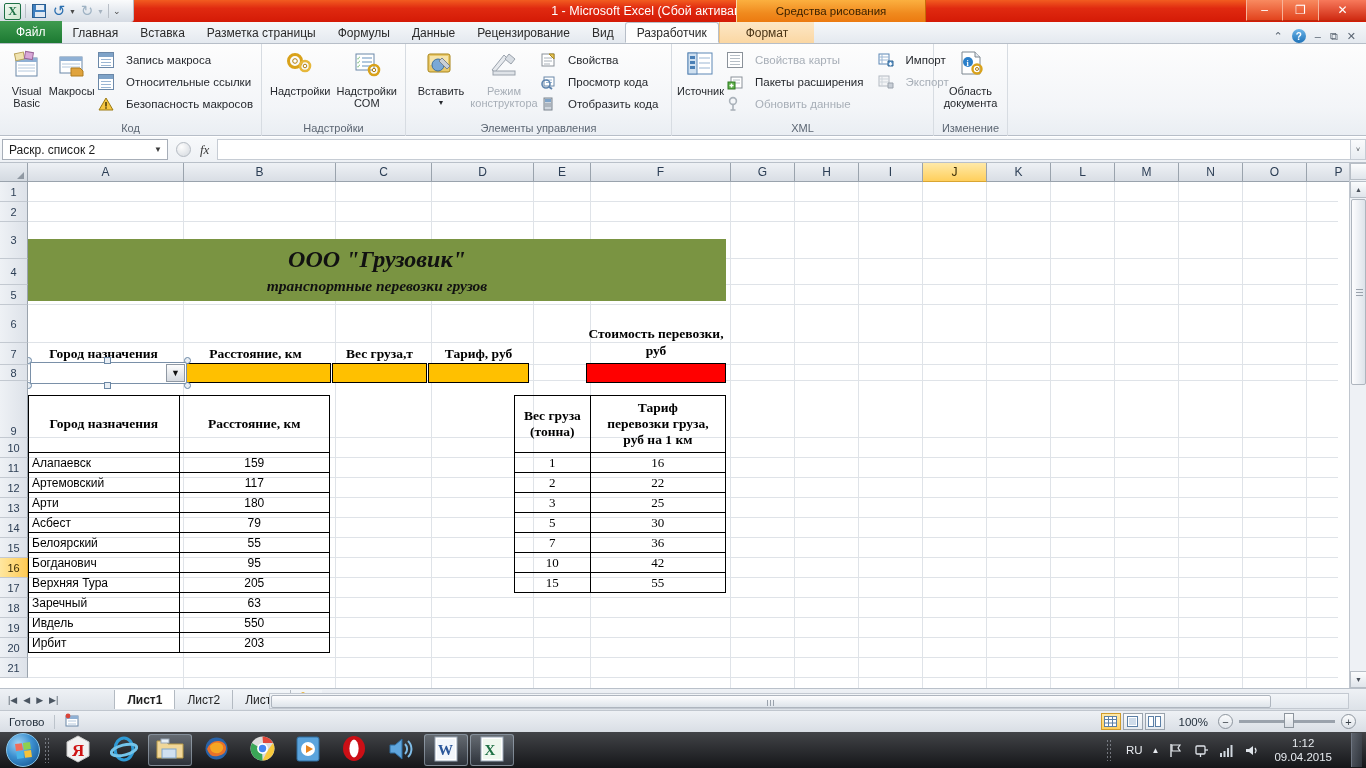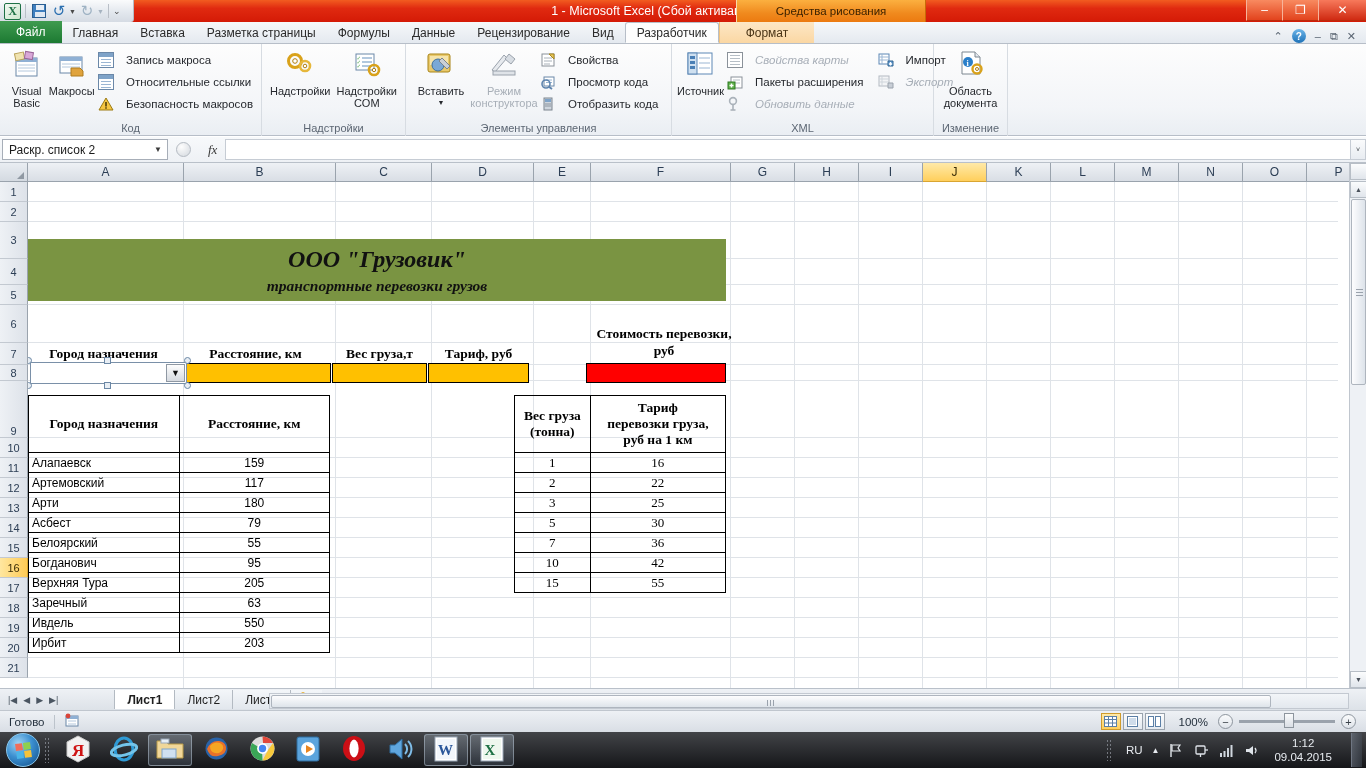--- a/index.html
+++ b/index.html
@@ -122,21 +122,21 @@
   .group-title {
     height: 15px; text-align: center; font-size: 11px; color: #5c6673; line-height: 15px;
   }
   .bigbtn {
     width: 54px; display: flex; flex-direction: column; align-items: center;
     padding-top: 3px; font-size: 11px; color: #26292e; text-align: center; line-height: 12px;
   }
   .bigbtn .glyph { margin-bottom: 3px; }
   .smallcol { display: flex; flex-direction: column; gap: 1px; padding-top: 2px; }
   .smallbtn { display: flex; align-items: center; gap: 12px; font-size: 11.5px; color: #26292e; height: 21px; padding: 0 3px; white-space: nowrap;}
-  .smallbtn.disabled { color: #a7aeb7; font-style: italic; }
+  .smallbtn.disabled { color: #a7aeb7; }
   .ic { width: 16px; height: 16px; display:inline-block; flex: 0 0 16px; }
   .ic-sheet { background: #fff; border: 1px solid #6b88a8; position: relative; }
   .ic-sheet:before { content:""; position:absolute; left:0; top:0; right:0; height:4px; background:#7fa3c8; }
   .ic-sheet:after { content:""; position:absolute; left:2px; top:6px; right:2px; height:1px;
       box-shadow: 0 0 0 0 #9bb6d3, 0 3px 0 0 #9bb6d3, 0 6px 0 0 #9bb6d3; background:#9bb6d3;}
   .ic-props { background:#fff; border:1px solid #8a9199; position:relative; }
   .ic-props:before{content:"";position:absolute;left:2px;top:2px;right:2px;height:1px;background:#b6bec6;box-shadow:0 3px 0 #b6bec6,0 6px 0 #b6bec6,0 9px 0 #b6bec6;}
 
   
   .formulabar {
@@ -145,21 +145,21 @@
     display: flex; align-items: center;
     border-bottom: 1px solid #b9c0c9;
   }
   .namebox {
     width: 166px; height: 21px; margin-left: 2px;
     background: #fff; border: 1px solid #a7aeb8;
     display: flex; align-items: center; padding-left: 6px;
     font-size: 12px; color: #1b1b1b;
   }
   .namebox .nb-caret { margin-left: auto; margin-right: 5px; font-size: 8px; color:#3b3b3b; }
-  .fx-zone { display:flex; align-items:center; gap: 17px; padding: 0 8px; }
+  .fx-zone { display:flex; align-items:center; gap: 9px; padding: 0 8px; }
   .fx-circle {
     width: 15px; height: 15px; border-radius: 50%;
     background: radial-gradient(circle at 35% 30%, #fdfdfd, #d3d8de);
     border: 1px solid #b4bac2;
   }
   .fx-label { font-family: "Liberation Serif", serif; font-style: italic; font-size: 13px; color: #3a3a3a; }
   .fbar-input {
     flex: 1; height: 21px; background: #fff; border: 1px solid #c6ccd4; border-right: none;
     margin-right: 0; font-size: 12px; padding-left: 4px; line-height: 19px; color:#111;
   }
@@ -739,21 +739,21 @@
 
       <div class="ovl greenbox" style="left:0px; top:57px; width:698px; height:62px;">
         <div class="t1">ООО "Грузовик"</div>
         <div class="t2">транспортные перевозки грузов</div>
       </div>
 
       <div class="ovl hdrcell" style="left:0px; top:140px; width:151px; height:40px;">Город назначения</div>
       <div class="ovl hdrcell" style="left:152px; top:140px; width:151px; height:40px;">Расстояние, км</div>
       <div class="ovl hdrcell" style="left:304px; top:140px; width:95px; height:40px;">Вес груза,т</div>
       <div class="ovl hdrcell" style="left:400px; top:140px; width:101px; height:40px;">Тариф, руб</div>
-      <div class="ovl hdrcell" style="left:558px; top:140px; width:140px; height:40px; align-items:center; line-height:17px;margin-left:8px;">Стоимость перевозки, руб</div>
+      <div class="ovl hdrcell" style="left:558px; top:140px; width:140px; height:40px; align-items:center; line-height:17px;">Стоимость перевозки, руб</div>
 
       <div class="ovl inputcell" style="left:152px; top:181px; width:151px; height:20px;"></div>
       <div class="ovl inputcell" style="left:304px; top:181px; width:95px; height:20px;"></div>
       <div class="ovl inputcell" style="left:400px; top:181px; width:101px; height:20px;"></div>
       <div class="ovl redcell" style="left:558px; top:181px; width:140px; height:20px;"></div>
 
       <div class="combo" style="left:2px; top:180px; width:157px; height:22px;">
         <span style="padding-left:4px;font-size:12px;"></span>
         <span class="arrowbtn">▼</span>
       </div>

